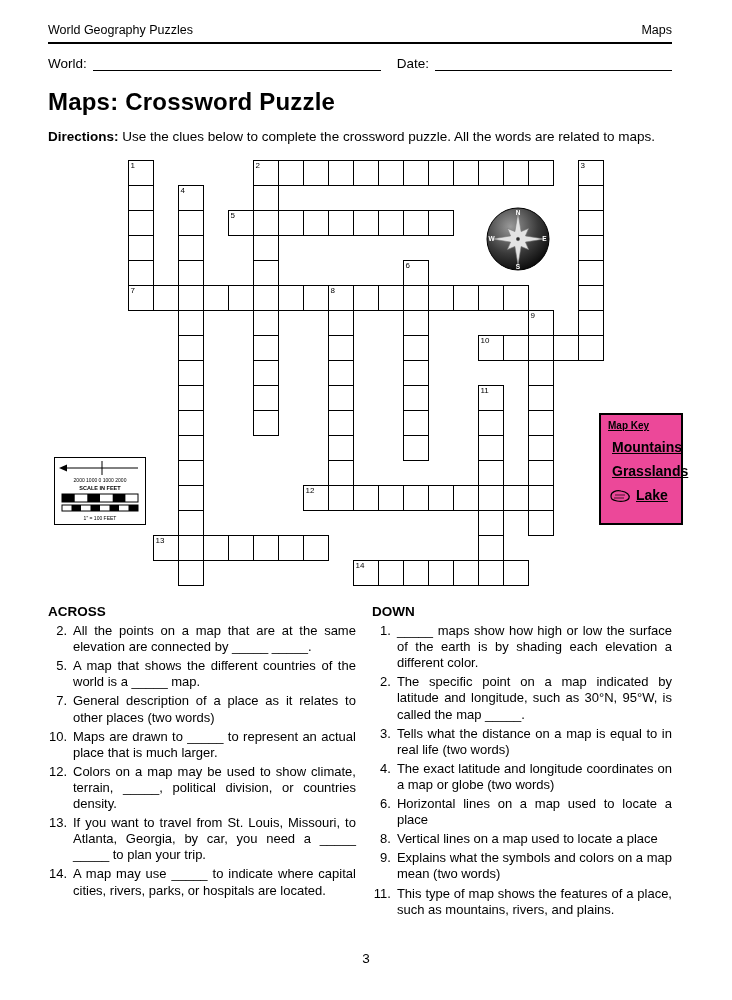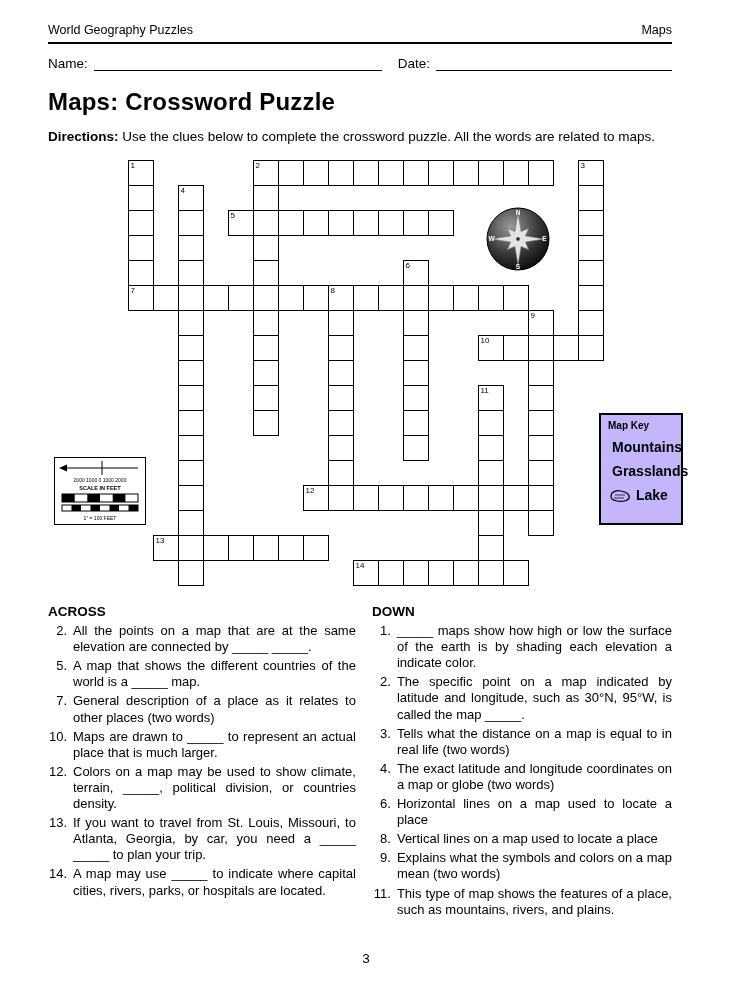--- a/index.html
+++ b/index.html
@@ -28,21 +28,21 @@
 
   .compass { position: absolute; left: 486px; top: 55px; width: 64px; height: 64px; }
   .cmp { fill: #fff; font-size: 6.5px; font-weight: bold; text-anchor: middle; }
 
   .scalebar { position: absolute; left: 54px; top: 305px; width: 92px; height: 68px; }
   .sb-t { font-size: 5px; text-anchor: middle; fill: #000; }
   .sb-tb { font-size: 5.5px; font-weight: bold; text-anchor: middle; fill: #000; }
 
   .mapkey {
     position: absolute; left: 599px; top: 261px; width: 84px; height: 112px;
-    border: 2px solid #000; background: #c4b5fd; padding: 5px 4px 4px 7px;
+    border: 2px solid #000; background: #ec4899; padding: 5px 4px 4px 7px; text-decoration: underline;
   }
   .mapkey-title { font-weight: bold; font-size: 10px; }
   .mapkey-item { display: flex; align-items: center; margin-top: 8px; }
   .mapkey-label { font-weight: bold; font-size: 14px; margin-left: 4px; white-space: nowrap; }
 
   .clues { display: flex; margin-top: 8px; }
   .clues-col { width: 314px; }
   .clues-col + .clues-col { margin-left: 16px; width: 306px; }
   .clues-heading { font-weight: bold; font-size: 13.5px; margin-bottom: 4px; }
   .clue-row { display: flex; margin-bottom: 3px; font-size: 13px; line-height: 1.24; }
@@ -57,21 +57,21 @@
 </head>
 <body>
 
 <div class="margins">
   <div class="page-header">
     <span>World Geography Puzzles</span>
     <span>Maps</span>
   </div>
 
   <div class="name-date">
-    <span>Name:</span>
+    <span>World:</span>
     <span class="blank-line name-blank"></span>
     <span>Date:</span>
     <span class="blank-line date-blank"></span>
   </div>
 
   <div class="page-title">Maps: Crossword Puzzle</div>
 
   <div class="directions">
     <b>Directions:</b><span> Use the clues below to complete the crossword puzzle. All the words are related to maps.</span>
   </div>
@@ -330,21 +330,21 @@
           <div class="clue-num">14.</div>
           <div class="clue-text">A map may use _____ to indicate where capital cities, rivers, parks, or hospitals are located.</div>
         </div>
       </div>
   </div>
   <div class="clues-col">
     <div class="clues-heading">DOWN</div>
     <div>
         <div class="clue-row">
           <div class="clue-num">1.</div>
-          <div class="clue-text">_____ maps show how high or low the surface of the earth is by shading each elevation a indicate color.</div>
+          <div class="clue-text">_____ maps show how high or low the surface of the earth is by shading each elevation a different color.</div>
         </div>
         <div class="clue-row">
           <div class="clue-num">2.</div>
           <div class="clue-text">The specific point on a map indicated by latitude and longitude, such as 30°N, 95°W, is called the map _____.</div>
         </div>
         <div class="clue-row">
           <div class="clue-num">3.</div>
           <div class="clue-text">Tells what the distance on a map is equal to in real life (two words)</div>
         </div>
         <div class="clue-row">

